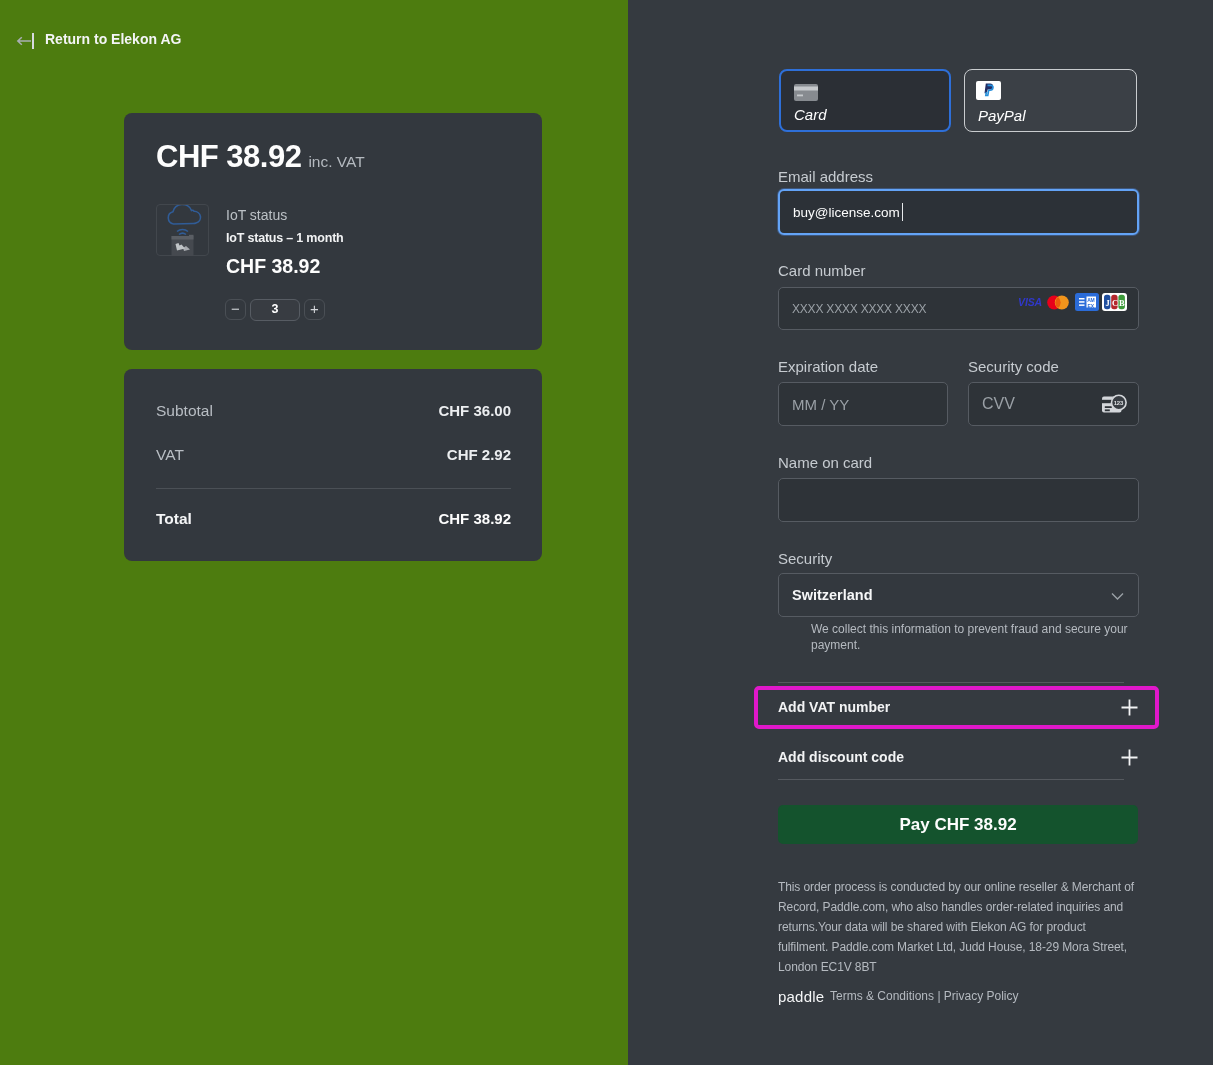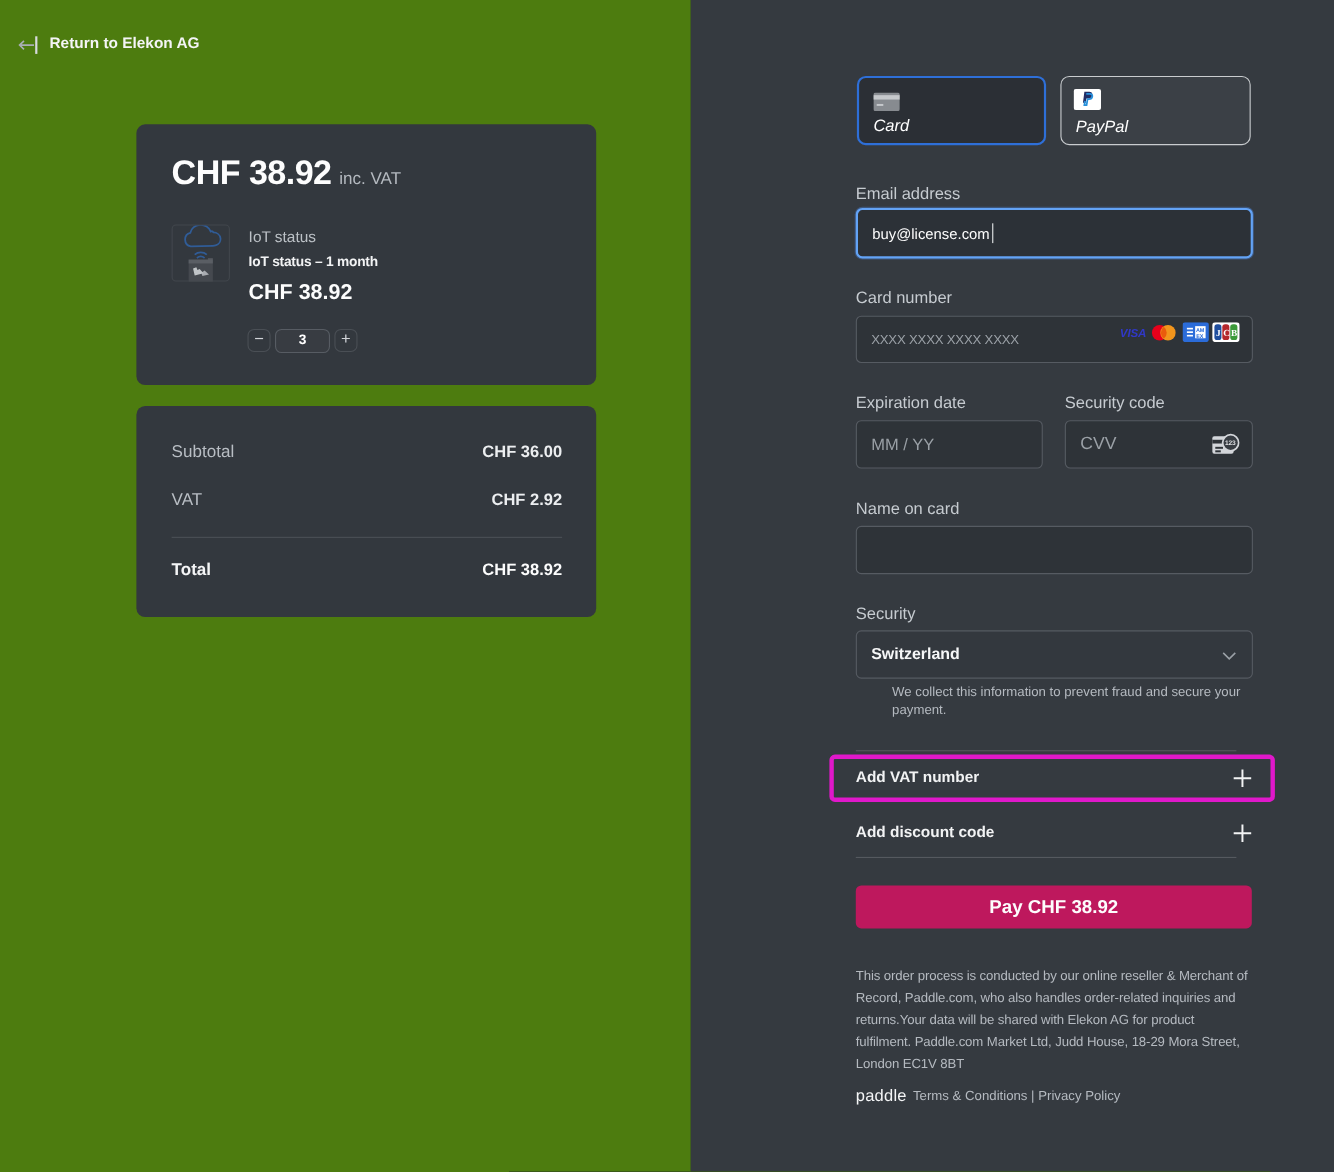--- a/index.html
+++ b/index.html
@@ -76,21 +76,21 @@
 .hr1 { position:absolute; left:0; top:682px; width:346px; height:1px; background:#55595f; }
 .hr2 { position:absolute; left:0; top:779px; width:346px; height:1px; background:#55595f; }
 
 .vatbox { position:absolute; left:-24px; top:686px; width:405px; height:43px; border:4px solid #e018ca; border-radius:5px; }
 .addrow { position:absolute; left:0; width:361px; }
 .addrow .t { color:#f2f3f4; font-size:14px; font-weight:bold; }
 .addrow svg { position:absolute; right:1px; top:1px; }
 .vat { top:698px; }
 .disc { top:748px; }
 
-.paybtn { position:absolute; left:0; top:805px; width:360px; height:39px; background:#be185d; border-radius:5px; color:#fdfdfd; font-size:17px; font-weight:bold; text-align:center; line-height:39px; }
+.paybtn { position:absolute; left:0; top:805px; width:360px; height:39px; background:#14532d; border-radius:5px; color:#fdfdfd; font-size:17px; font-weight:bold; text-align:center; line-height:39px; }
 
 .legal { position:absolute; left:0; top:877px; width:430px; color:#b5bac0; font-size:12px; line-height:20px; letter-spacing:-0.1px; }
 .foot { position:absolute; left:0; top:987px; width:430px; }
 .paddle { position:absolute; left:0; top:1px; color:#f5f6f7; font-size:15px; letter-spacing:0.2px; }
 .flinks { position:absolute; left:52px; top:2px; color:#b5bac0; font-size:12px; }
 .flinks a { color:#b5bac0; }
 </style>
 </head>
 <body>
 <div class="left">

